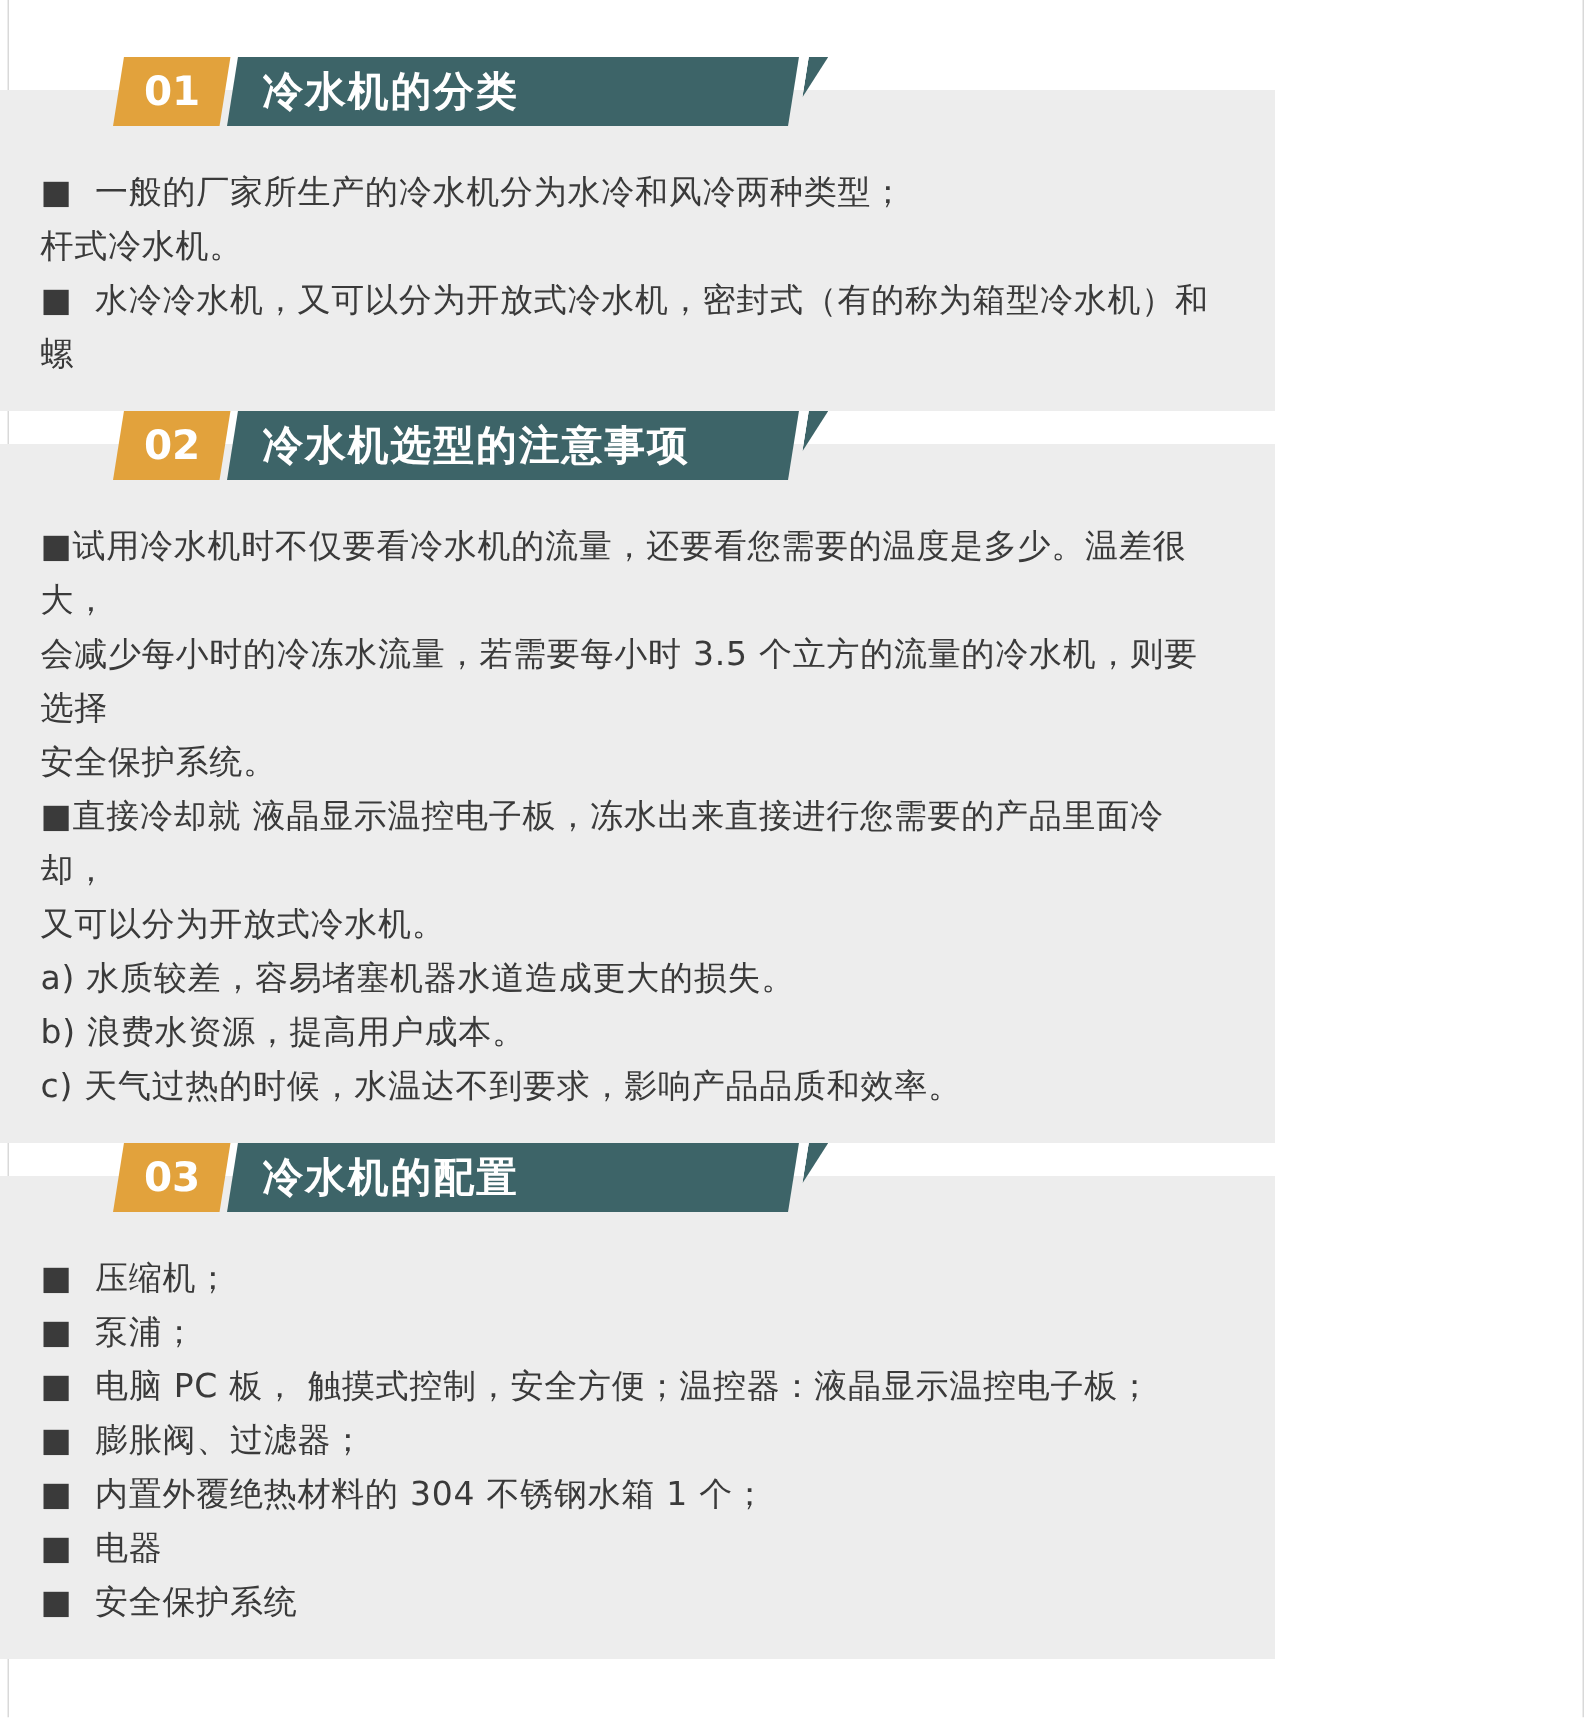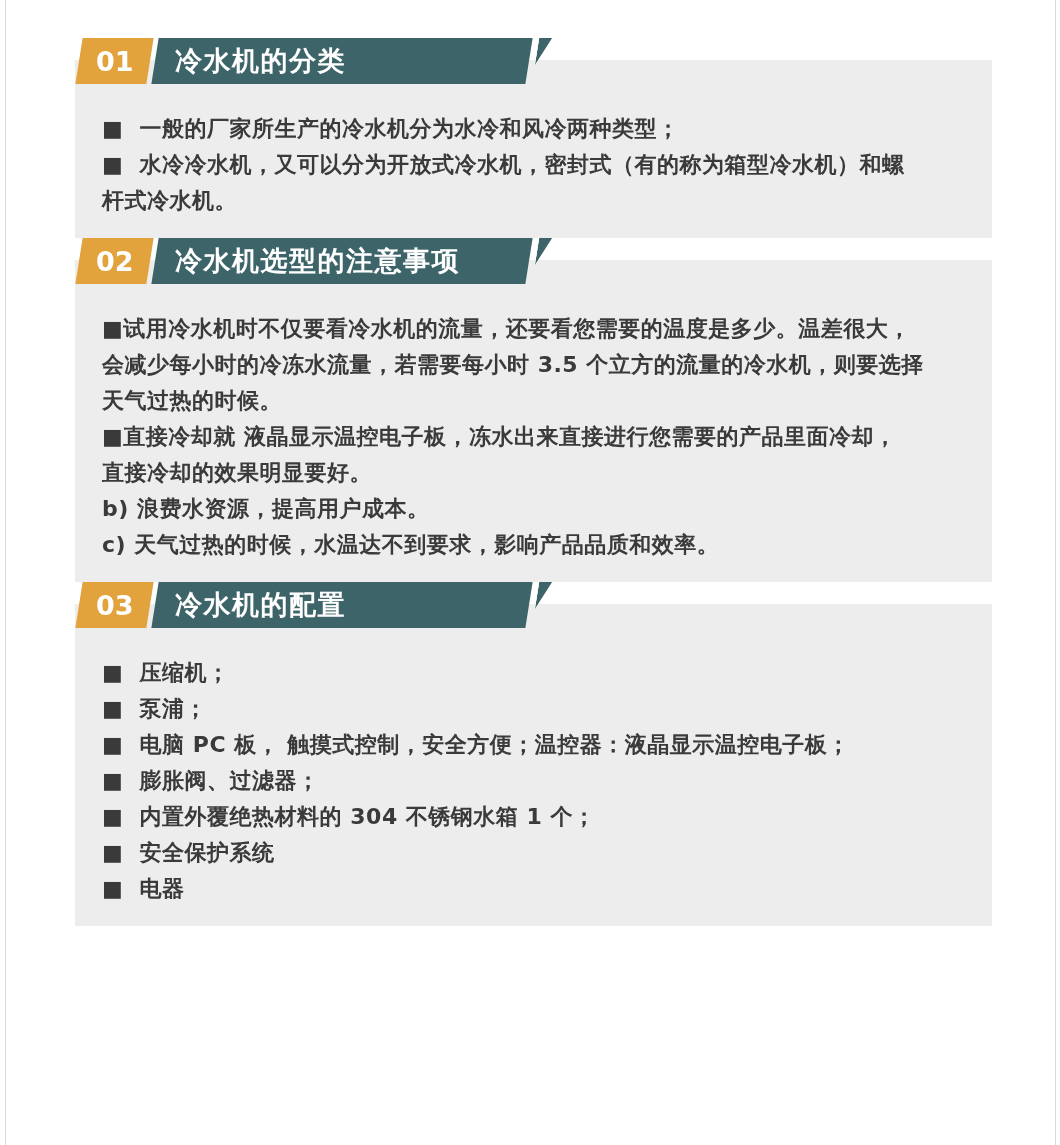--- a/index.html
+++ b/index.html
@@ -73,26 +73,24 @@
     margin-left:8px;
     background:var(--banner-teal);
     transform:skewX(-9deg);
     clip-path:polygon(0 0,100% 0,0 100%);
     flex:none;
   }
 
   
   .panel{
     position:relative;z-index:1;
-    margin-left:75px;
-    width:917px;
+    width:850px;
     margin-top:-24px;
     background:var(--panel-gray);
     padding:51px 30px 19px 27px;
-    font-weight:bold;
   }
   .line{
     font-size:22px;
     line-height:36px;
     letter-spacing:0.5px;
     white-space:pre-wrap;
   }
 </style>
 </head>
 <body>
@@ -108,43 +106,44 @@
         <span class="num">01</span>
       </div>
       <div class="strip">
         <span class="title">冷水机的分类</span>
       </div>
       <div class="sliver"></div>
     </div>
     <div class="panel">
       <div class="lines">
           <div class="line">■  一般的厂家所生产的冷水机分为水冷和风冷两种类型；</div>
+          <div class="line">杆式冷水机。</div>
           <div class="line">■  水冷冷水机，又可以分为开放式冷水机，密封式（有的称为箱型冷水机）和螺</div>
-          <div class="line">杆式冷水机。</div>
         </div>
     </div>
   </section>
 
   <section class="sec">
     <div class="banner">
       <div class="badge">
         <span class="num">02</span>
       </div>
       <div class="strip">
         <span class="title">冷水机选型的注意事项</span>
       </div>
       <div class="sliver"></div>
     </div>
     <div class="panel">
       <div class="lines">
           <div class="line">■试用冷水机时不仅要看冷水机的流量，还要看您需要的温度是多少。温差很大，</div>
           <div class="line">会减少每小时的冷冻水流量，若需要每小时 3.5 个立方的流量的冷水机，则要选择</div>
-          <div class="line">天气过热的时候。</div>
+          <div class="line">安全保护系统。</div>
           <div class="line">■直接冷却就 液晶显示温控电子板，冻水出来直接进行您需要的产品里面冷却，</div>
-          <div class="line">直接冷却的效果明显要好。</div>
+          <div class="line">又可以分为开放式冷水机。</div>
+          <div class="line">a) 水质较差，容易堵塞机器水道造成更大的损失。</div>
           <div class="line">b) 浪费水资源，提高用户成本。</div>
           <div class="line">c) 天气过热的时候，水温达不到要求，影响产品品质和效率。</div>
         </div>
     </div>
   </section>
 
   <section class="sec">
     <div class="banner">
       <div class="badge">
         <span class="num">03</span>
@@ -154,19 +153,19 @@
       </div>
       <div class="sliver"></div>
     </div>
     <div class="panel">
       <div class="lines">
           <div class="line">■  压缩机；</div>
           <div class="line">■  泵浦；</div>
           <div class="line">■  电脑 PC 板， 触摸式控制，安全方便；温控器：液晶显示温控电子板；</div>
           <div class="line">■  膨胀阀、过滤器；</div>
           <div class="line">■  内置外覆绝热材料的 304 不锈钢水箱 1 个；</div>
+          <div class="line">■  电器</div>
           <div class="line">■  安全保护系统</div>
-          <div class="line">■  电器</div>
         </div>
     </div>
   </section>
 
 </div>
 
 </body></html>

